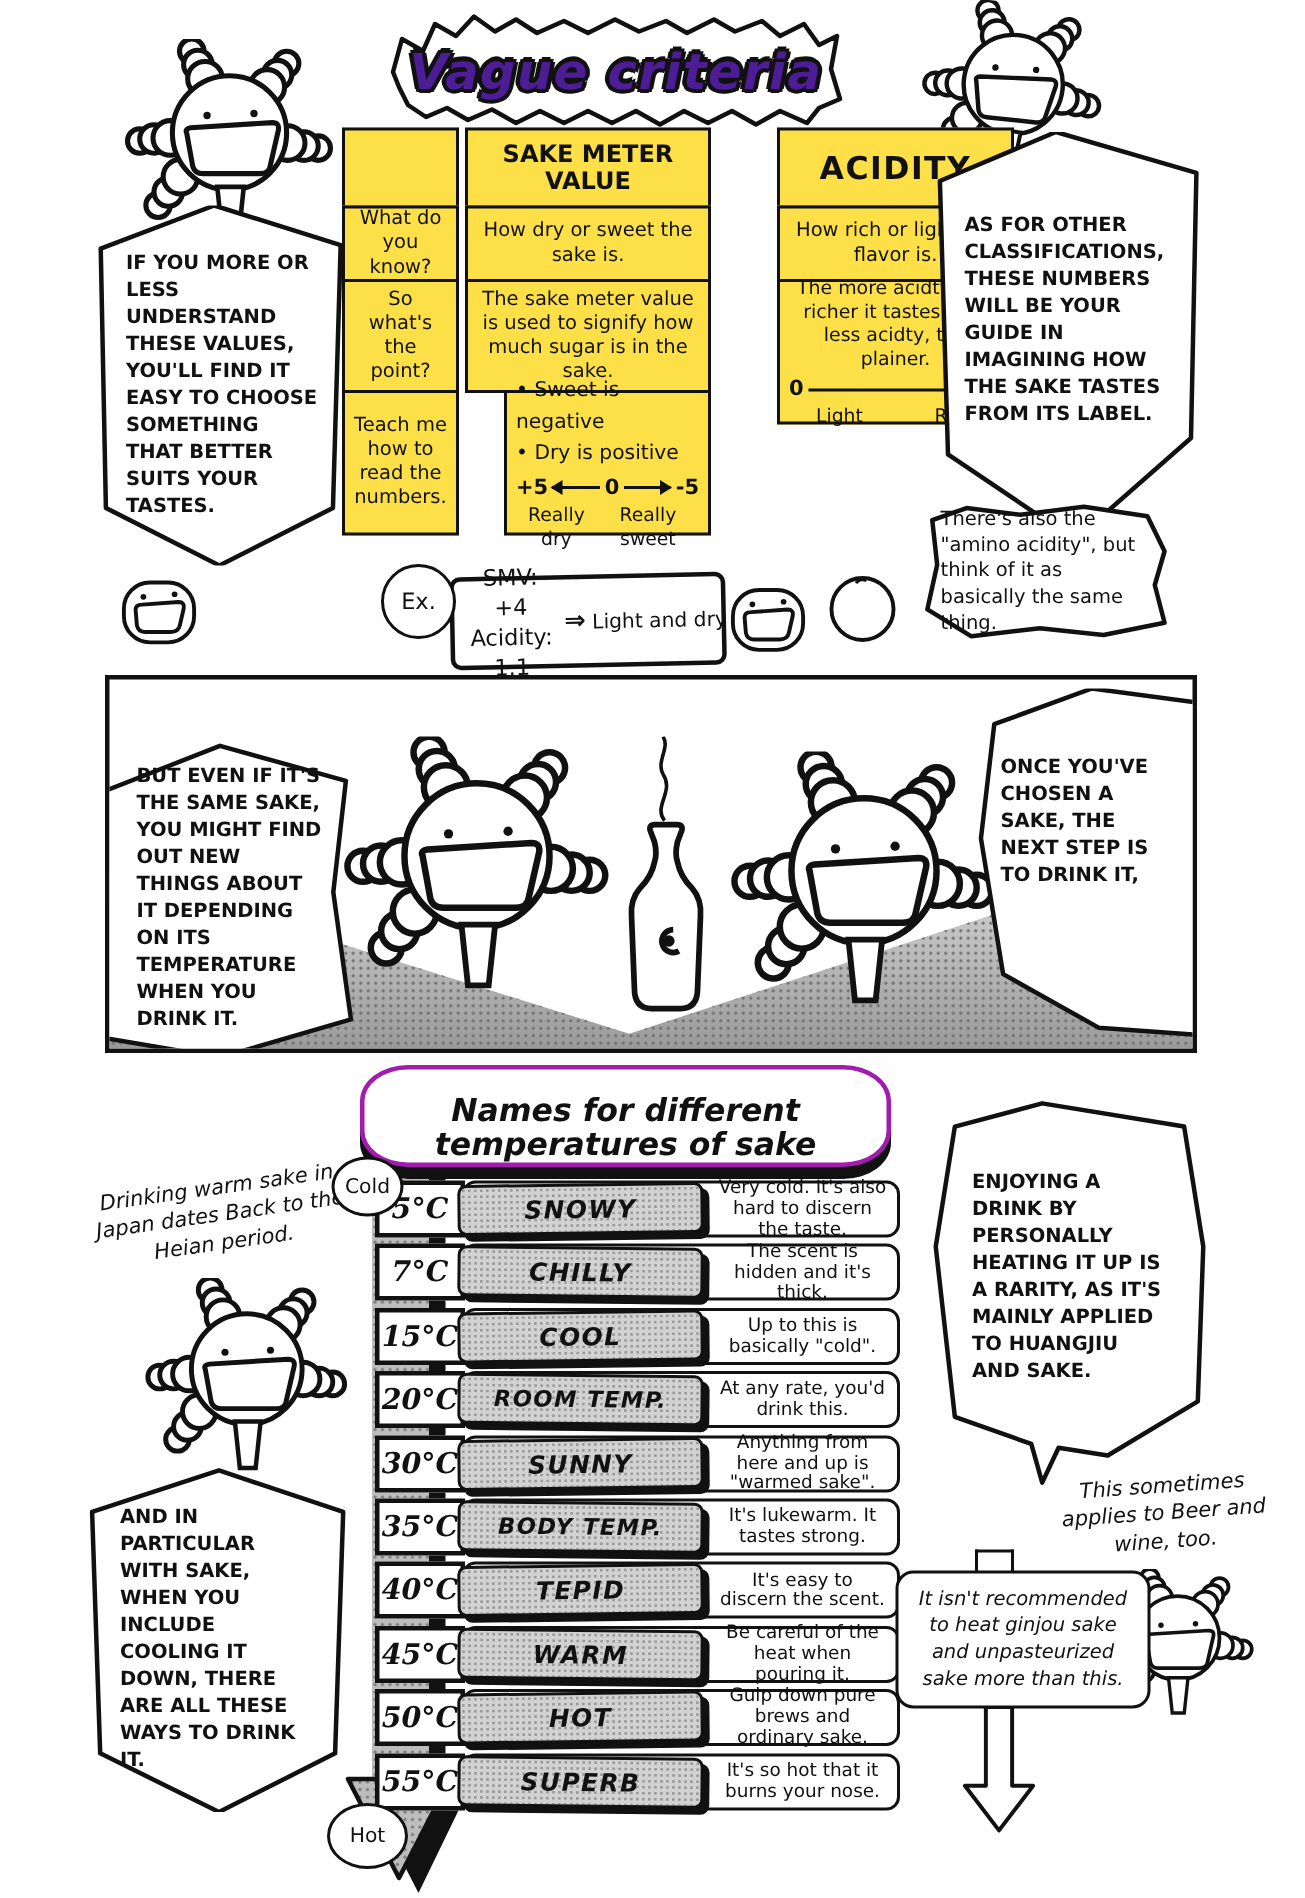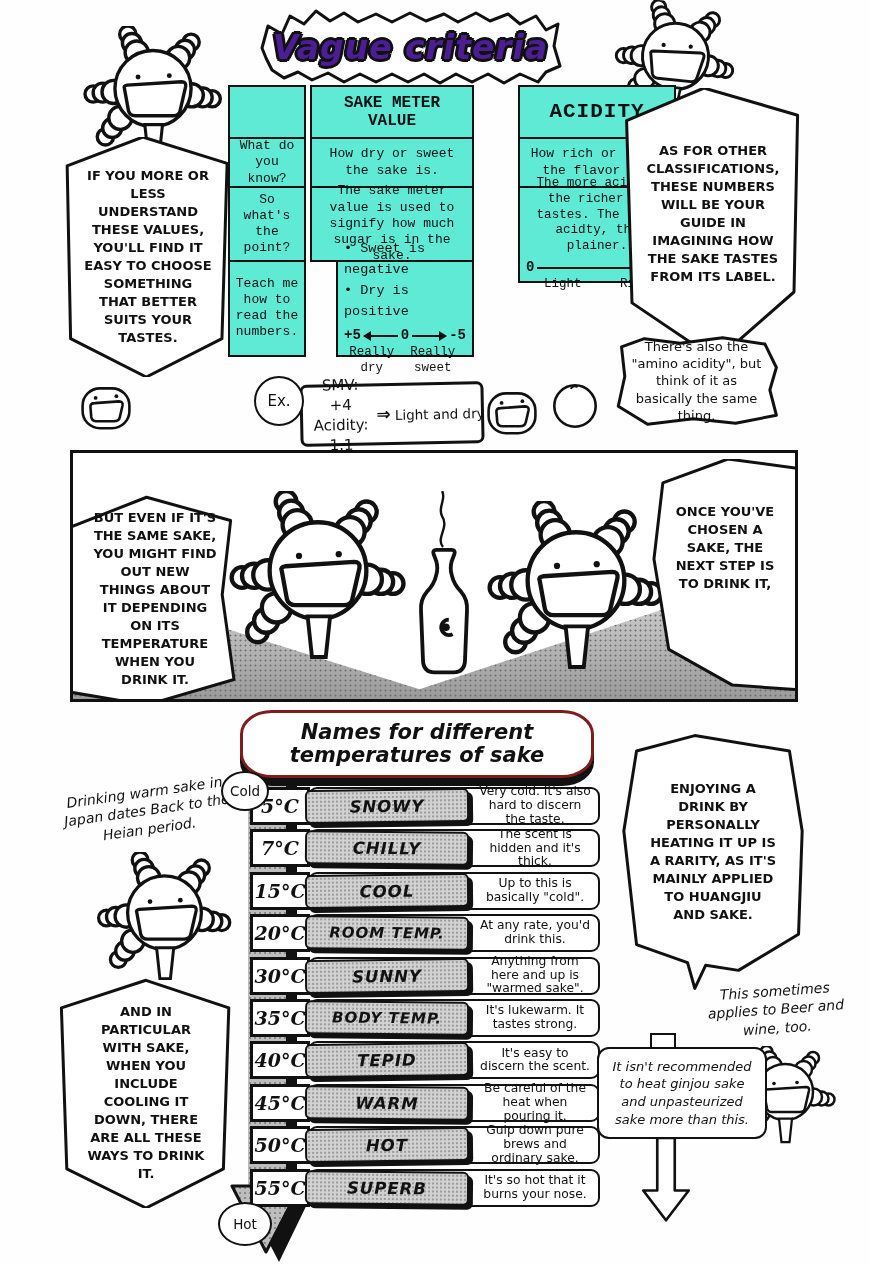--- a/index.html
+++ b/index.html
@@ -4,27 +4,27 @@
 <style>
   html,body{margin:0;padding:0;}
   body{width:870px;height:1265px;position:relative;background:#fefefe;overflow:hidden;
        font-family:"DejaVu Sans",sans-serif;color:#111;}
   .abs{position:absolute;}
   .dialog{font-weight:bold;font-size:13px;line-height:1.38;text-align:center;color:#111;}
   .hand{font-size:13px;line-height:1.32;color:#111;text-align:center;}
   
   .bub{position:absolute;}
   .bub>svg{position:absolute;inset:0;width:100%;height:100%;}
-  .bub .txt{position:absolute;inset:0;display:flex;align-items:center;justify-content:center;text-align:center;}
+  .bub .txt{position:absolute;inset:0;display:flex;align-items:center;justify-content:center;text-align:left;}
   .bub polygon{fill:#fff;stroke:#111;stroke-width:3;vector-effect:non-scaling-stroke;stroke-linejoin:round;}
   
   .ctable{position:absolute;left:228px;top:85px;display:flex;gap:4px;z-index:2;}
   .ccol{display:flex;flex-direction:column;}
-  .cell{border:2.5px solid #111;background:#5eead4;display:flex;flex-direction:column;align-items:center;justify-content:center;
-        padding:3px 6px;box-sizing:border-box;text-align:center;margin-top:-2.5px;font-size:13px;line-height:1.25;font-family:Liberation Mono, monospace;}
+  .cell{border:2.5px solid #111;background:#fde047;display:flex;flex-direction:column;align-items:center;justify-content:center;
+        padding:3px 6px;box-sizing:border-box;text-align:center;margin-top:-2.5px;font-size:13px;line-height:1.25;}
   .cell:first-child{margin-top:0;}
   .colq{width:78px;}
   .colsmv{width:164px;}
   .colac{width:158px;margin-left:40px;}
   .hdr1{font-weight:bold;font-size:16px;line-height:1.15;}
   .hdr2{font-weight:bold;font-size:21px;letter-spacing:1px;}
   .scale{display:flex;align-items:center;gap:3px;width:100%;font-size:14px;font-weight:bold;margin-top:4px;}
   .aline{flex:1;height:2px;background:#111;position:relative;}
   .aline.l::before{content:"";position:absolute;left:-1px;top:-4px;width:0;height:0;
         border:5px solid transparent;border-right:8px solid #111;border-left:0;}
@@ -37,22 +37,22 @@
          background:#fff;transform:rotate(-1.2deg);display:flex;align-items:center;justify-content:center;gap:8px;z-index:1;}
   .excircle{position:absolute;left:254px;top:376px;width:46px;height:46px;border:2.5px solid #111;border-radius:50%;
          background:#fff;display:flex;align-items:center;justify-content:center;font-size:15px;z-index:2;}
   
   .panel{position:absolute;left:70px;top:450px;width:728px;height:252px;border:3.5px solid #111;background:#fff;box-sizing:border-box;overflow:hidden;}
   .floor{position:absolute;inset:0;
      background-image:radial-gradient(circle,#6f6f6f 0.9px,transparent 1.1px),linear-gradient(to bottom,#ffffff 0%,#e0e0e0 45%,#9a9a9a 100%);
      background-size:5px 5px,100% 100%;
      clip-path:polygon(0 52%,48% 96%,100% 46%,100% 100%,0 100%);}
   
-  .banner2{position:absolute;left:240px;top:710px;width:348px;height:62px;background:#fff;border:3px solid #7f1d1d;
-     border-radius:32px/24px;box-shadow:0 8px 0 #111;display:flex;align-items:center;justify-content:center;z-index:3;}
+  .banner2{position:absolute;left:240px;top:710px;width:348px;height:62px;background:#fff;border:3px solid #a21caf;
+     border-radius:32px/24px;box-shadow:0 8px 0 #111;display:flex;align-items:flex-end;justify-content:center;z-index:3;}
   .banner2 .t{font-weight:bold;font-style:italic;font-size:21px;line-height:1.1;text-align:center;}
   .blackline{position:absolute;left:295px;top:762px;width:290px;height:9px;background:#111;z-index:2;}
   .tempbar{position:absolute;left:283px;top:768px;width:14px;height:442px;background:#111;z-index:1;}
   
   .trows{position:absolute;left:250px;top:786px;z-index:3;}
   .trow{position:relative;height:40px;margin-bottom:2.4px;}
   .tempbox{position:absolute;left:0;top:1px;width:60px;height:38px;border:3px solid #111;background:#fff;box-sizing:border-box;
      display:flex;align-items:center;justify-content:center;font-family:"DejaVu Serif",serif;font-weight:bold;font-style:italic;font-size:19px;z-index:3;}
   .descbox{position:absolute;left:58px;top:1px;width:292px;height:38px;border:2.5px solid #111;border-radius:9px;background:#fff;
      box-sizing:border-box;display:flex;align-items:center;justify-content:center;padding-left:168px;padding-right:6px;

